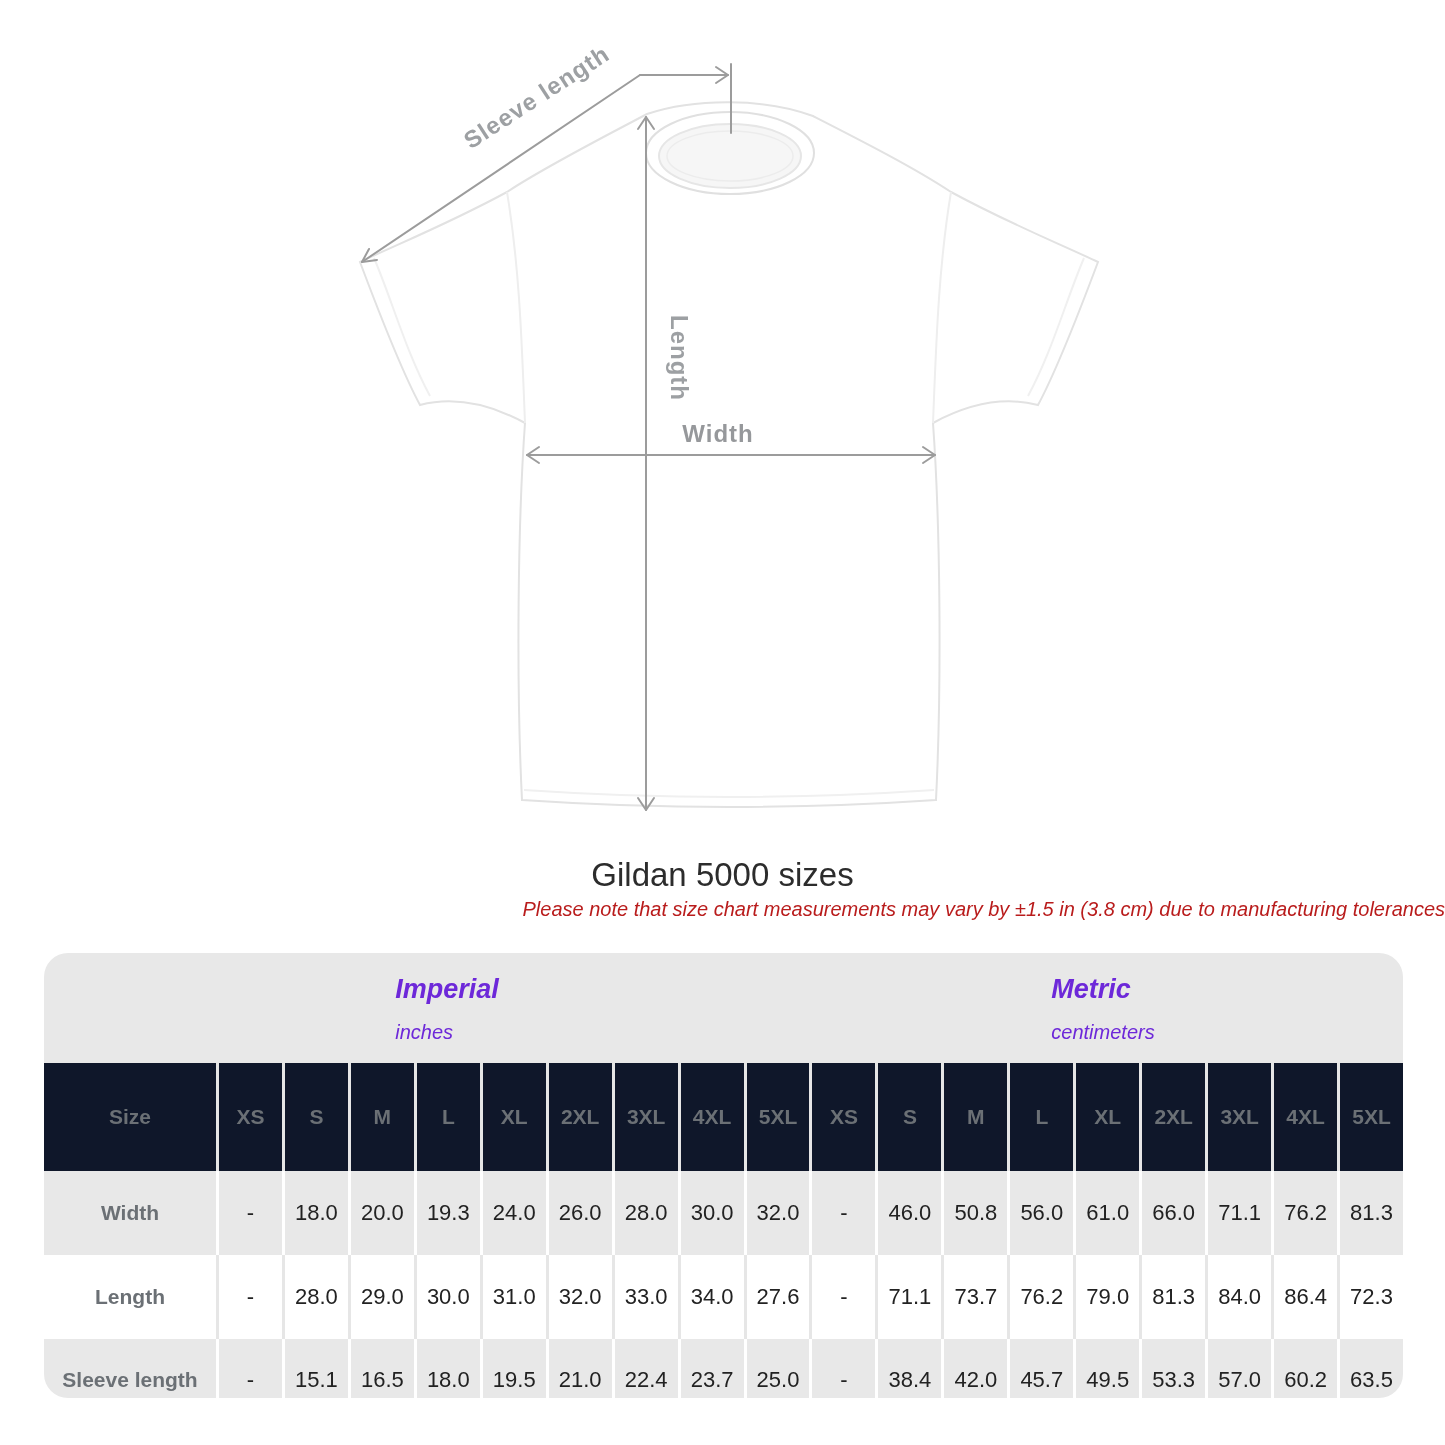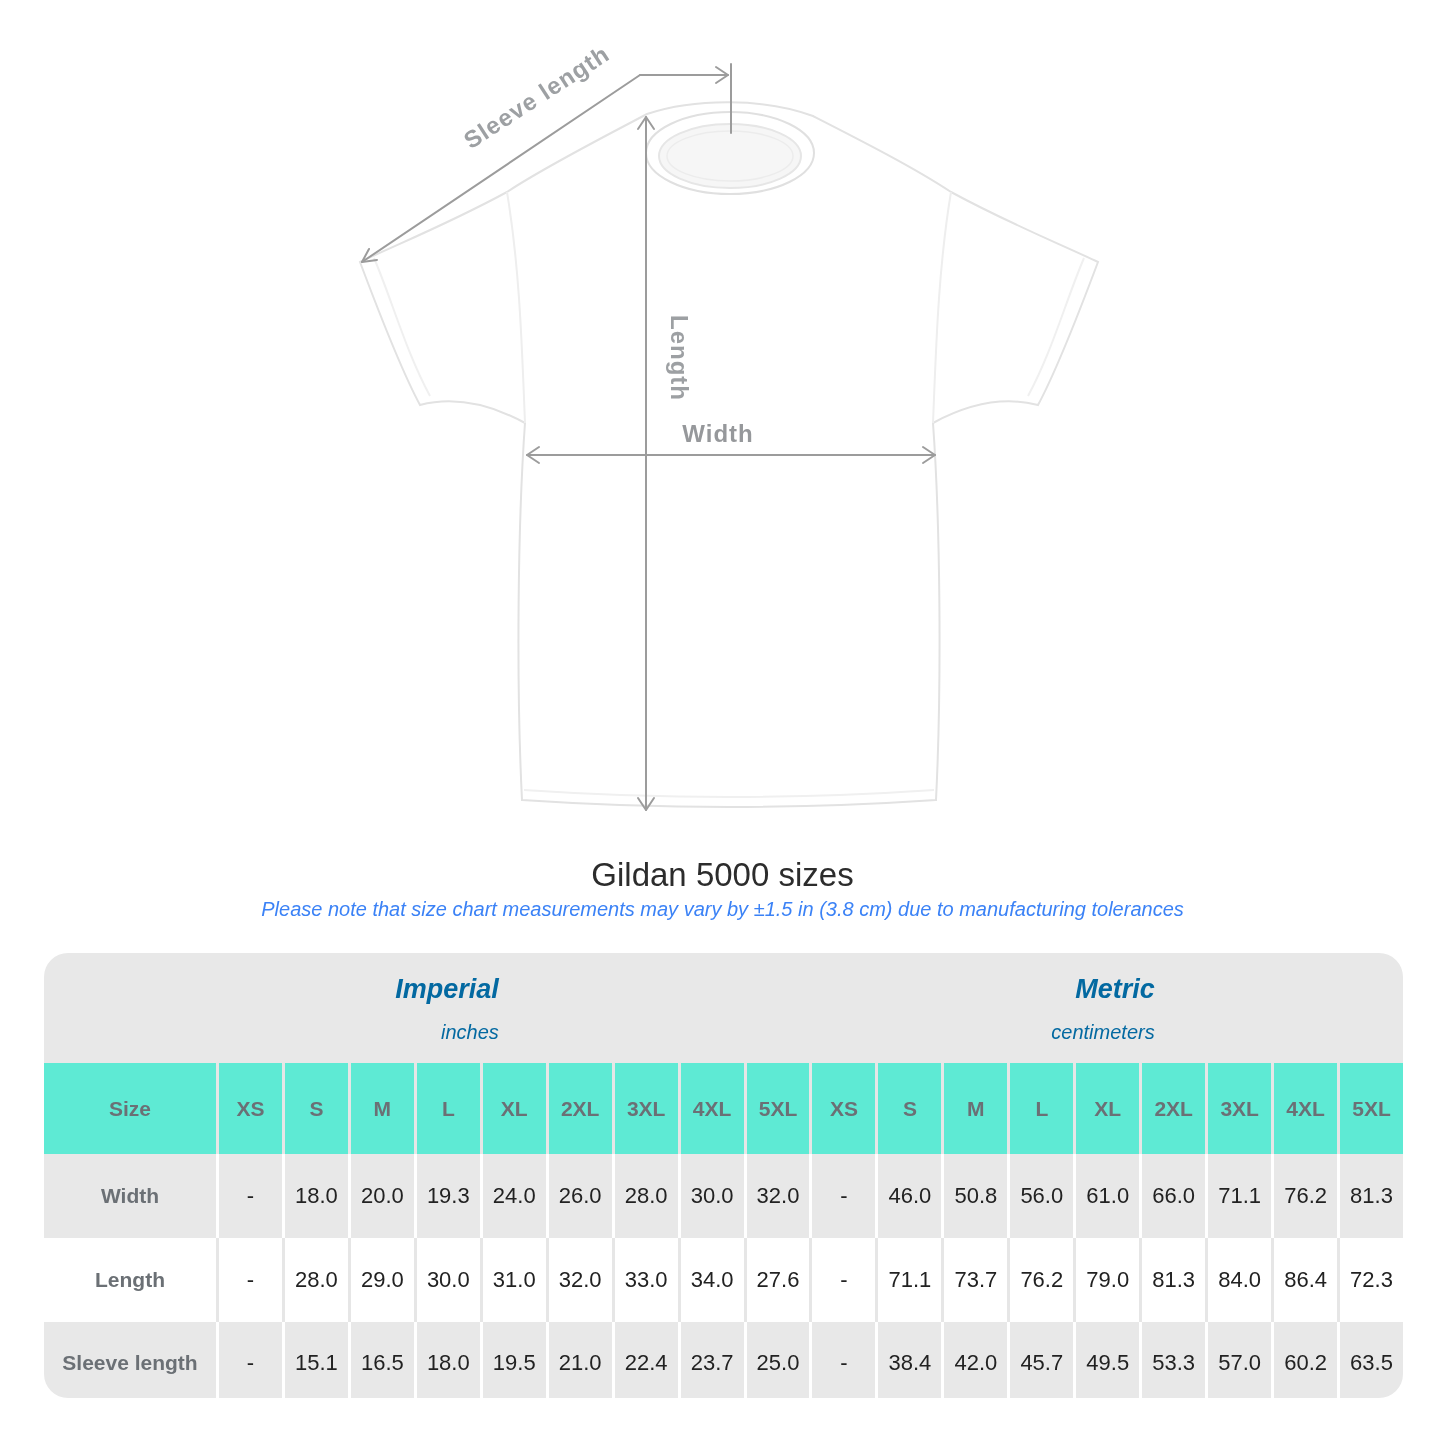--- a/index.html
+++ b/index.html
@@ -9,36 +9,36 @@
   }
   
   .shirt-wrap{position:absolute;top:0;left:0;width:1445px;height:845px;}
   .ann-label{font-weight:bold;font-size:24px;fill:var(--ann-text,#9da0a3);letter-spacing:1px;}
   
   .page-title{
     position:absolute;top:856px;left:0;width:100%;text-align:center;
     font-size:33px;font-weight:normal;color:#2c2c2c;
   }
   .page-subtitle{
-    position:absolute;top:898px;left:0;width:100%;text-align:center;
-    font-size:20px;font-style:italic;color:#3b82f6;
+    position:absolute;top:898px;left:0;width:100%;text-align:right;
+    font-size:20px;font-style:italic;color:#b91c1c;
   }
   
   .size-table{
     position:absolute;left:44px;top:953px;width:1359px;height:445px;
     border-radius:24px;overflow:hidden;
   }
   .band{position:relative;height:110px;background:var(--band,#e8e8e8);}
-  .unit-group{position:absolute;top:0;transform:translateX(-50%);text-align:right;color:#0369a1;}
+  .unit-group{position:absolute;top:0;transform:translateX(-50%);text-align:left;color:#6d28d9;}
   .unit-group.imperial{left:403px;}
   .unit-group.metric{left:1059px;}
   .unit-label{margin-top:21px;font-size:27px;font-weight:bold;font-style:italic;}
   .unit-sub{margin-top:16px;font-size:20px;font-style:italic;}
   .trow{display:grid;grid-template-columns:172px repeat(18,1fr);}
-  .trow.size-row{height:91px;background:#5eead4;--sep:var(--sep-gray,#e6e6e6);}
+  .trow.size-row{height:108px;background:#0f172a;--sep:var(--sep-gray,#e6e6e6);}
   .trow.gray{background:var(--stripe,#e8e8e8);--sep:#ffffff;}
   .trow.white{background:#ffffff;--sep:var(--sep-gray,#e6e6e6);}
   .trow.r0,.trow.r1{height:84px;}
   .trow.r2{height:82px;}
   .cell{display:flex;align-items:center;justify-content:center;}
   .cell:nth-child(n+2){border-left:3px solid var(--sep);}
   .head-cell,.label-cell{font-weight:bold;font-size:21px;color:var(--head-text,#6b7075);}
   .value-cell{font-size:22px;color:var(--value-text,#222222);}
 </style>
 </head>

